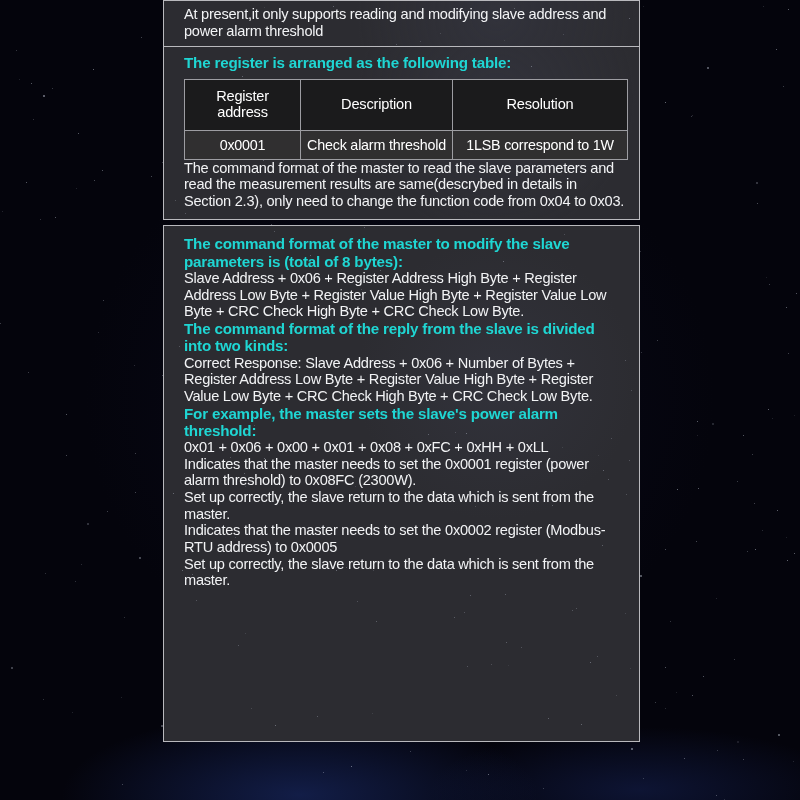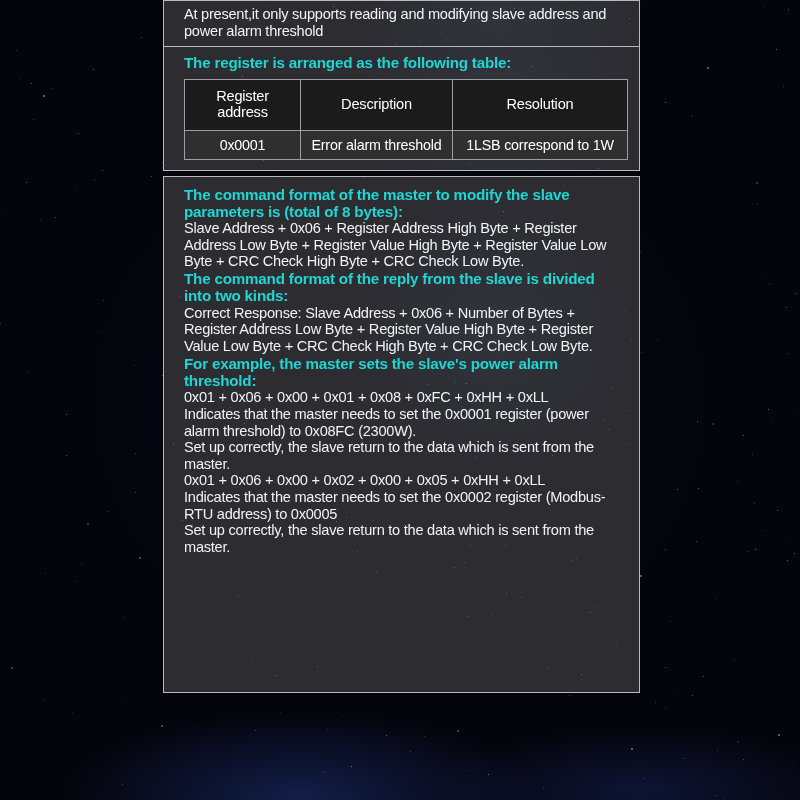--- a/index.html
+++ b/index.html
@@ -475,26 +475,27 @@
               <span class="th-l1">Register</span>
               <span class="th-l2">address</span>
             </th>
             <th>Description</th>
             <th>Resolution</th>
           </tr>
         </thead>
         <tbody>
           <tr>
             <td>0x0001</td>
-            <td>Error alarm threshold</td>
+            <td>Check alarm threshold</td>
             <td>1LSB correspond to 1W</td>
           </tr>
         </tbody>
       </table>
 
+      <p class="body gap-m">The command format of the master to read the slave parameters and read the measurement results are same(descrybed in details in Section 2.3), only need to change the function code from 0x04 to 0x03.</p>
     </div>
   </div>
 
   <div class="panel" id="panel-main">
       <span class="speck" style="left:310.7px;top:279.2px;width:1px;height:1px;opacity:0.27"></span>
       <span class="speck" style="left:169.9px;top:96.4px;width:1px;height:1px;opacity:0.12"></span>
       <span class="speck" style="left:9.2px;top:266.9px;width:1px;height:1px;opacity:0.48"></span>
       <span class="speck" style="left:79.6px;top:246.4px;width:1px;height:1px;opacity:0.43"></span>
       <span class="speck" style="left:80.6px;top:259.7px;width:1px;height:1px;opacity:0.17"></span>
       <span class="speck" style="left:299.5px;top:385.6px;width:1px;height:1px;opacity:0.31"></span>
@@ -570,19 +571,18 @@
       <p class="body gap-s">Slave Address + 0x06 + Register Address High Byte + Register Address Low Byte + Register Value High Byte + Register Value Low Byte + CRC Check High Byte + CRC Check Low Byte.</p>
 
       <p class="head gap-head">The command format of the reply from the slave is divided into two kinds:</p>
       <p class="body gap-s">Correct Response: Slave Address + 0x06 + Number of Bytes + Register Address Low Byte + Register Value High Byte + Register Value Low Byte + CRC Check High Byte + CRC Check Low Byte.</p>
 
       <p class="head gap-head">For example, the master sets the slave's power alarm threshold:</p>
       <p class="body gap-s">0x01 + 0x06 + 0x00 + 0x01 + 0x08 + 0xFC + 0xHH + 0xLL</p>
       <p class="body gap-s">Indicates that the master needs to set the 0x0001 register (power alarm threshold) to 0x08FC (2300W).</p>
       <p class="body gap-s">Set up correctly, the slave return to the data which is sent from the master.</p>
 
-      <p class="body gap-s">0x01 + 0x06 + 0x00 + 0x02 + 0x00 + 0x05 + 0xHH + 0xLL</p>
       <p class="body gap-s">Indicates that the master needs to set the 0x0002 register (Modbus-RTU address) to 0x0005</p>
       <p class="body gap-s">Set up correctly, the slave return to the data which is sent from the master.</p>
     </div>
   </div>
 
 </div>
 
 </body></html>

